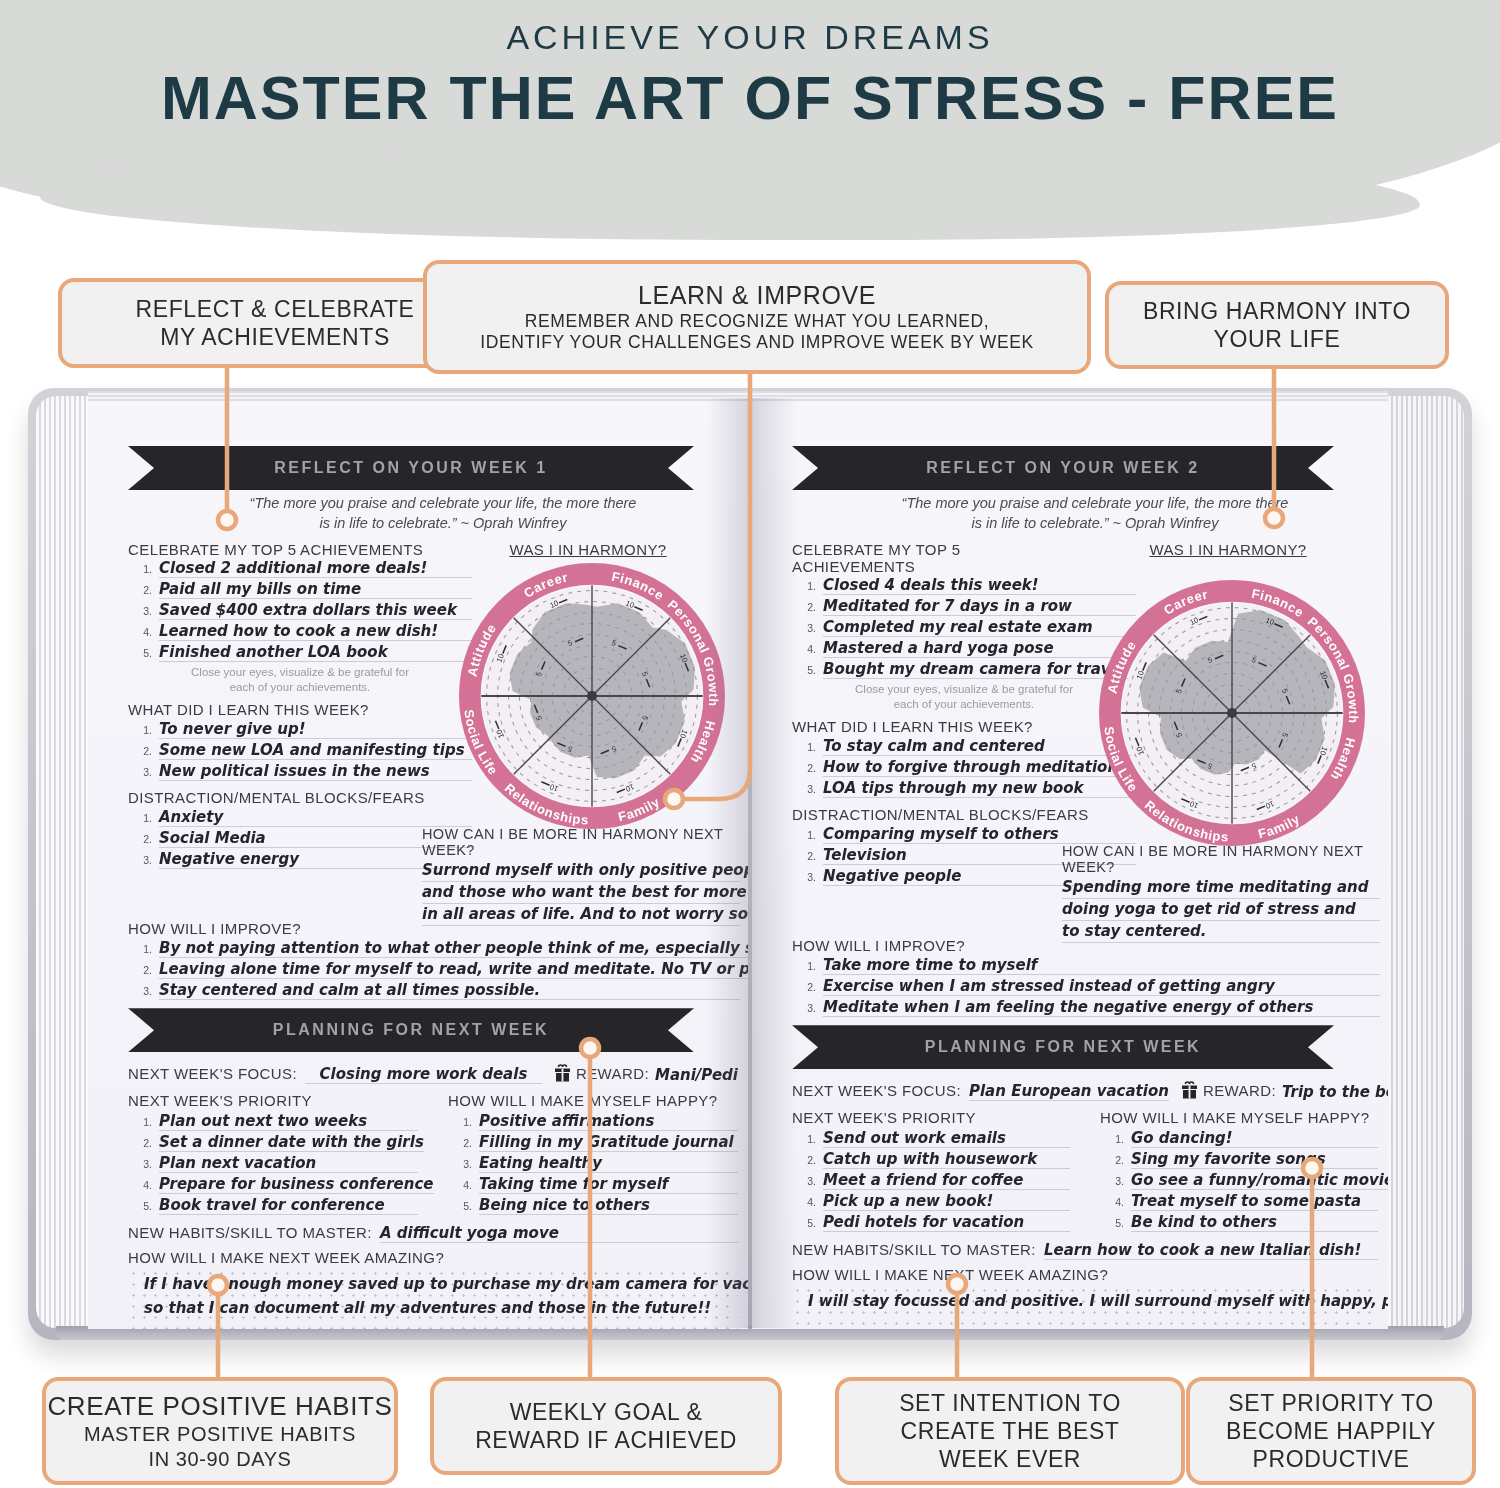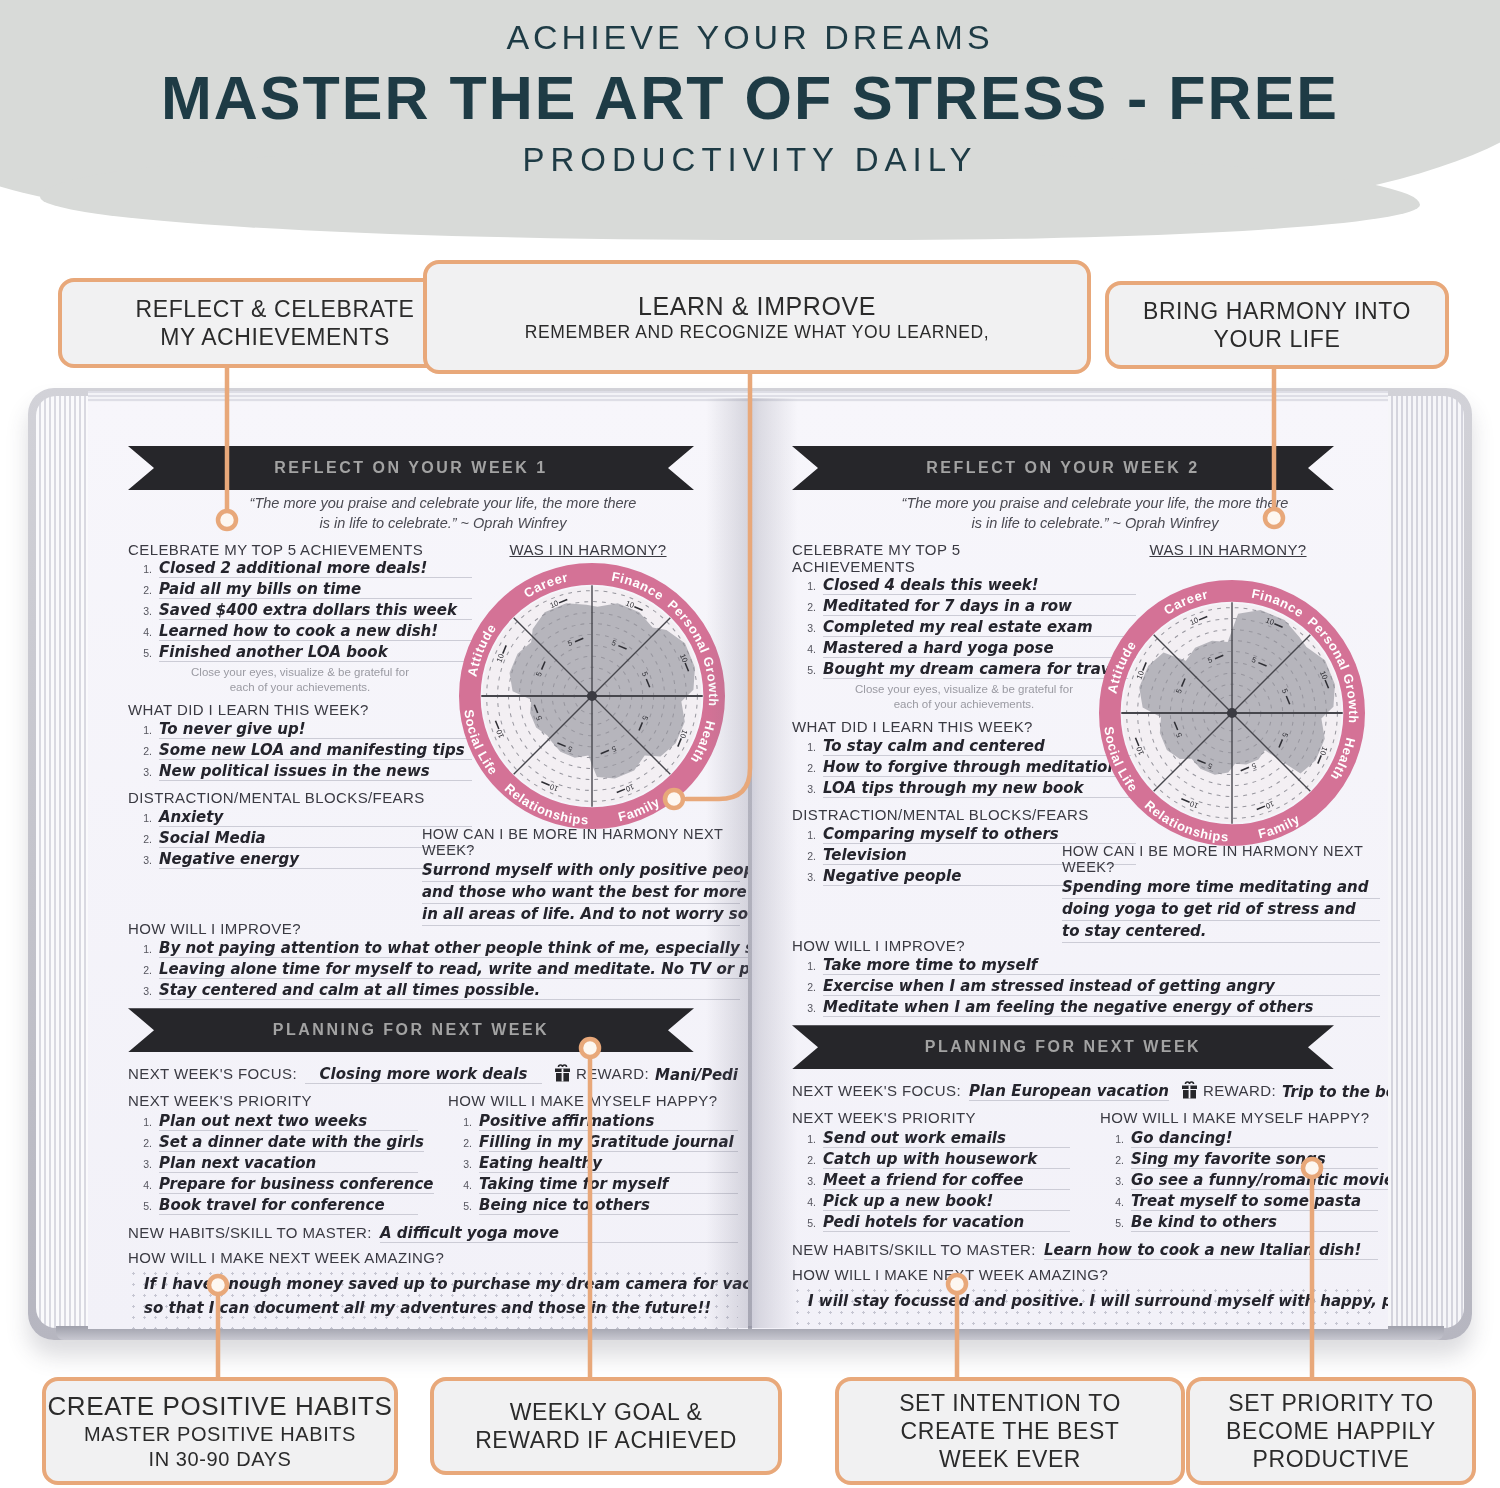--- a/index.html
+++ b/index.html
@@ -88,30 +88,30 @@
   #connectors{position:absolute;left:0;top:0;z-index:5;pointer-events:none;}
 </style>
 </head>
 <body>
 
 <div class="brush"></div>
 <div class="brush2"></div>
 <div class="header">
   <div class="h-line1">ACHIEVE YOUR DREAMS</div>
   <div class="h-line2">MASTER THE ART OF STRESS - FREE</div>
-  <div class="h-line3">PRODUCTIVITY DAILY</div>
 </div>
 
 <div class="callout" style="left:58px;top:278px;width:330px;height:82px;padding-left:48px;">
   <div class="co-big">REFLECT &amp; CELEBRATE</div>
   <div class="co-big">MY ACHIEVEMENTS</div>
 </div>
 <div class="callout" style="left:423px;top:260px;width:660px;height:106px;">
   <div class="co-title">LEARN &amp; IMPROVE</div>
   <div class="co-sub">REMEMBER AND RECOGNIZE WHAT YOU LEARNED,</div>
+  <div class="co-sub">IDENTIFY YOUR CHALLENGES AND IMPROVE WEEK BY WEEK</div>
 </div>
 <div class="callout" style="left:1105px;top:281px;width:336px;height:80px;">
   <div class="co-big">BRING HARMONY INTO</div>
   <div class="co-big">YOUR LIFE</div>
 </div>
 
 <div class="cover"></div>
 <div class="stack-left"></div>
 <div class="stack-right"></div>
 <div class="stack-top"></div>

